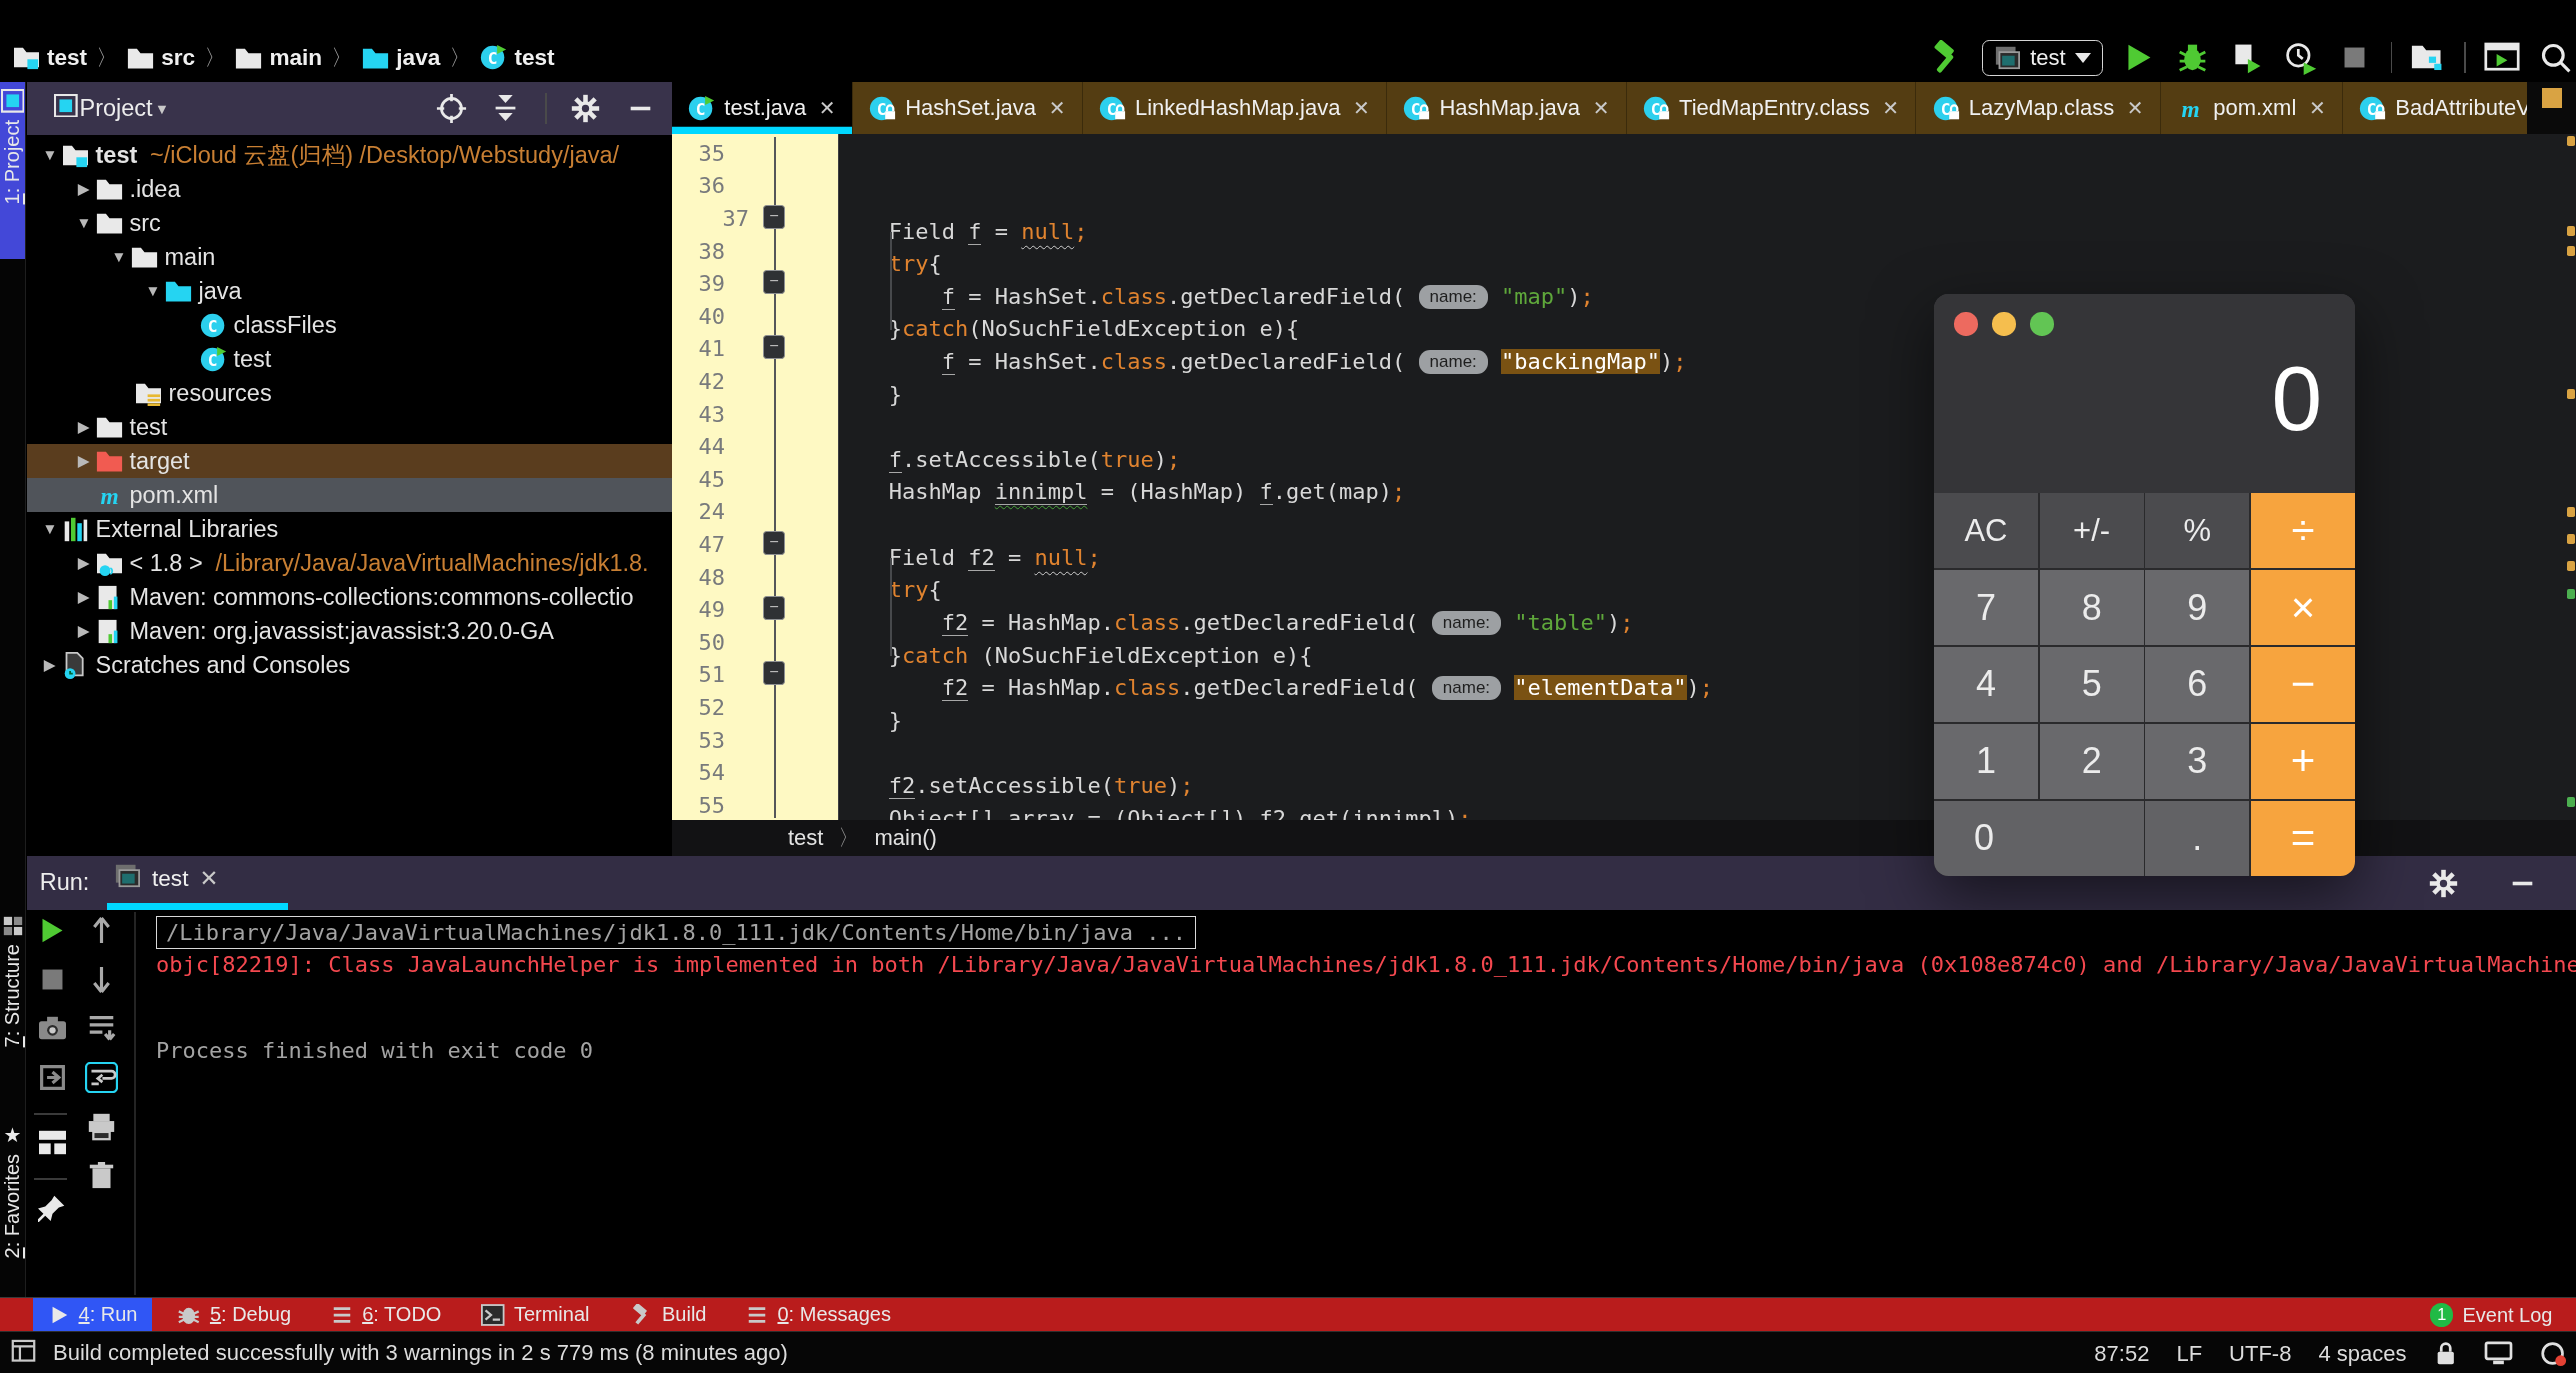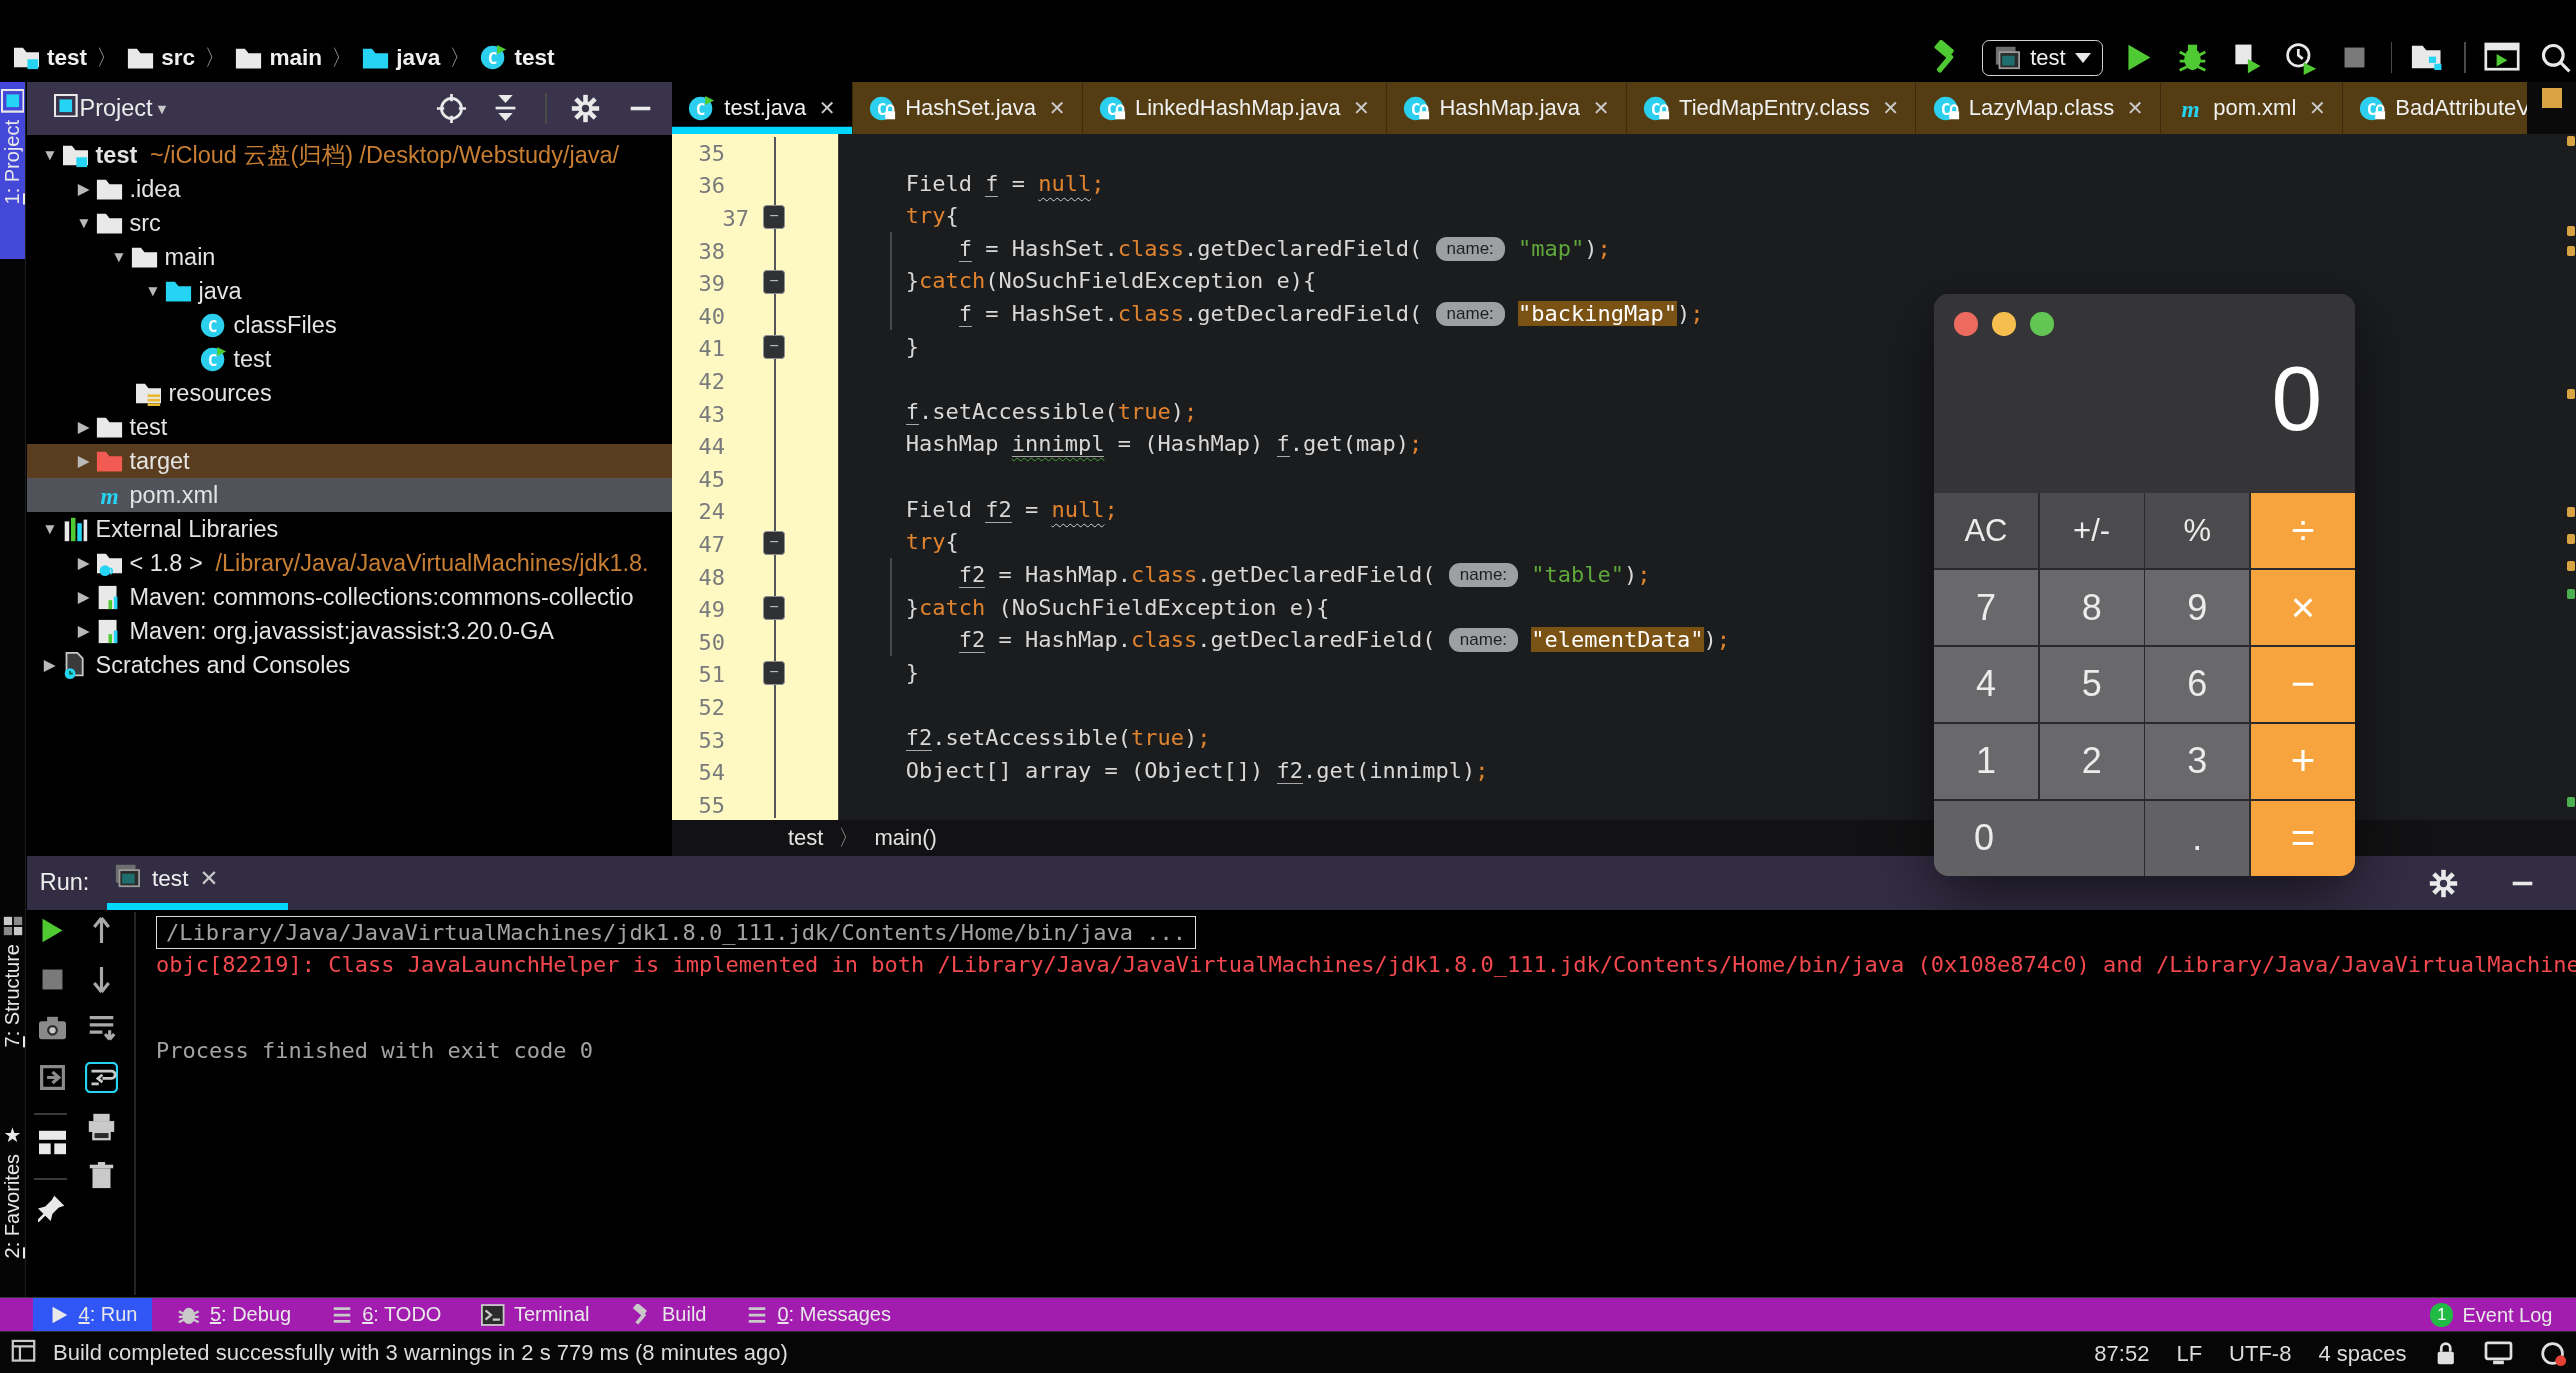--- a/index.html
+++ b/index.html
@@ -45,21 +45,21 @@
   .tab{display:flex;align-items:center;gap:9px;padding:0 16.3px;border-right:1.8px solid #3B2B0B;color:#F0F0F0;font-size:22px;white-space:nowrap;position:relative;}
   .tab.active{background:#000;box-shadow:inset 0 -7.2px 0 #00D8FF;}
   .tab .x{color:#C9C9C9;font-size:20px;margin-left:3.6px;}
   #tab-corner{position:absolute;right:0;top:0;width:49px;height:52px;background:#0A0A0A;}
   #insp-square{position:absolute;right:14.5px;top:6.3px;width:20px;height:20px;background:#D9A343;}
   #gutter{position:absolute;left:0;top:52px;width:166px;height:687px;background:#fef9c3;border-right:1.8px solid #3C3E40;}
   .lnum{position:absolute;left:0;width:53px;text-align:right;color:#787A7C;font:22px/33px "DejaVu Sans Mono",monospace;}
   #foldline{position:absolute;left:102px;top:2.7px;width:1.8px;height:681px;background:#55575A;}
   .fmark{position:absolute;left:91px;width:20px;height:22px;background:#2F3134;border:1.8px solid #8F9193;border-radius:3.6px;color:#B9B9B9;font-size:16.3px;line-height:18px;text-align:center;}
   #code{position:absolute;left:168px;top:52px;right:0;height:687px;overflow:hidden;}
-  .cline{position:absolute;left:26px;white-space:pre;font:22px/33px "DejaVu Sans Mono",monospace;height:33px;}
+  .cline{position:absolute;left:9px;white-space:pre;font:22px/33px "DejaVu Sans Mono",monospace;height:33px;margin-top:48px;}
   .sg-p{color:#D8D8D8;}
   .sg-k{color:#E0832F;}
   .sg-s{color:#5FA83B;}
   .sg-u{color:#D8D8D8;border-bottom:1.8px solid #A8A8A8;}
   .sg-uw{color:#E0832F;text-decoration:underline wavy #CFCFCF 1.4px;text-underline-offset:6.3px;}
   .sg-ug{color:#D8D8D8;border-bottom:1.8px solid #A8A8A8;text-decoration:underline wavy #48A33A 1.4px;text-underline-offset:6.3px;}
   .sg-h{background:#7A5213;color:#FFFFFF;}
   .sg-i{display:inline-block;background:#9DA0A3;color:#1F1F1F;border-radius:11px;padding:0 11px;font:17px/23.5px "Liberation Sans",sans-serif;vertical-align:1.8px;}
   .iguide{position:absolute;width:1.8px;background:#47494C;}
   #ed-breadcrumb{position:absolute;left:0;bottom:0;width:100%;height:36px;background:#121214;display:flex;align-items:center;gap:14.5px;padding-left:116px;box-sizing:border-box;}
@@ -76,21 +76,21 @@
   #run-tab .x{color:#C9C9C9;}
   #run-tab-underline{position:absolute;left:80px;bottom:0;width:181px;height:7.2px;background:#00D8FF;}
   #run-header-icons{position:absolute;right:36px;top:0;height:54px;display:flex;align-items:center;gap:43px;}
   .rtb{position:absolute;width:36px;height:36px;display:flex;align-items:center;justify-content:center;}
   .rtb-sep{position:absolute;height:1.8px;background:#3A3A3A;width:33px;}
   #run-vsep{position:absolute;left:107px;top:56px;width:1.8px;height:383px;background:#242424;}
   .conline{position:absolute;left:129px;white-space:pre;font:22px/31px "DejaVu Sans Mono",monospace;color:#a3a3a3;}
   .conline.error{color:#F4484F;}
   .conline .boxed{border:1.8px solid #D9D9D9;padding:0 9px;display:inline-block;}
   
-  #winbar{position:absolute;left:0;top:1297px;width:100%;height:34px;background:#a21caf;border-top:1.8px solid #3A3A3A;box-sizing:border-box;display:flex;align-items:center;}
+  #winbar{position:absolute;left:0;top:1297px;width:100%;height:34px;background:#b91c1c;border-top:1.8px solid #3A3A3A;box-sizing:border-box;display:flex;align-items:center;}
   .wb-item{display:flex;align-items:center;gap:9px;color:#E8E8E8;font-size:20px;height:100%;padding:0 14.5px;white-space:nowrap;}
   .wb-item.selected{background:#3056F5;}
   .wb-item .key{text-decoration:underline;}
   #eventlog{position:absolute;right:23.5px;top:0;height:34px;display:flex;align-items:center;gap:9px;color:#E8E8E8;font-size:20px;}
   #el-badge{width:23.5px;height:23.5px;border-radius:50%;background:#21BA45;color:#fff;font-size:16.3px;line-height:23.5px;text-align:center;}
   
   #statusbar{position:absolute;left:0;top:1331px;width:100%;height:43px;background:#060606;border-top:1.8px solid #2E2E2E;box-sizing:border-box;}
   #sb-msg{position:absolute;left:53px;top:8.2px;color:#DCDCDC;font-size:22px;}
   #sb-right{position:absolute;right:9px;top:0;height:43px;display:flex;align-items:center;gap:27px;color:#DCDCDC;font-size:22px;}
   

